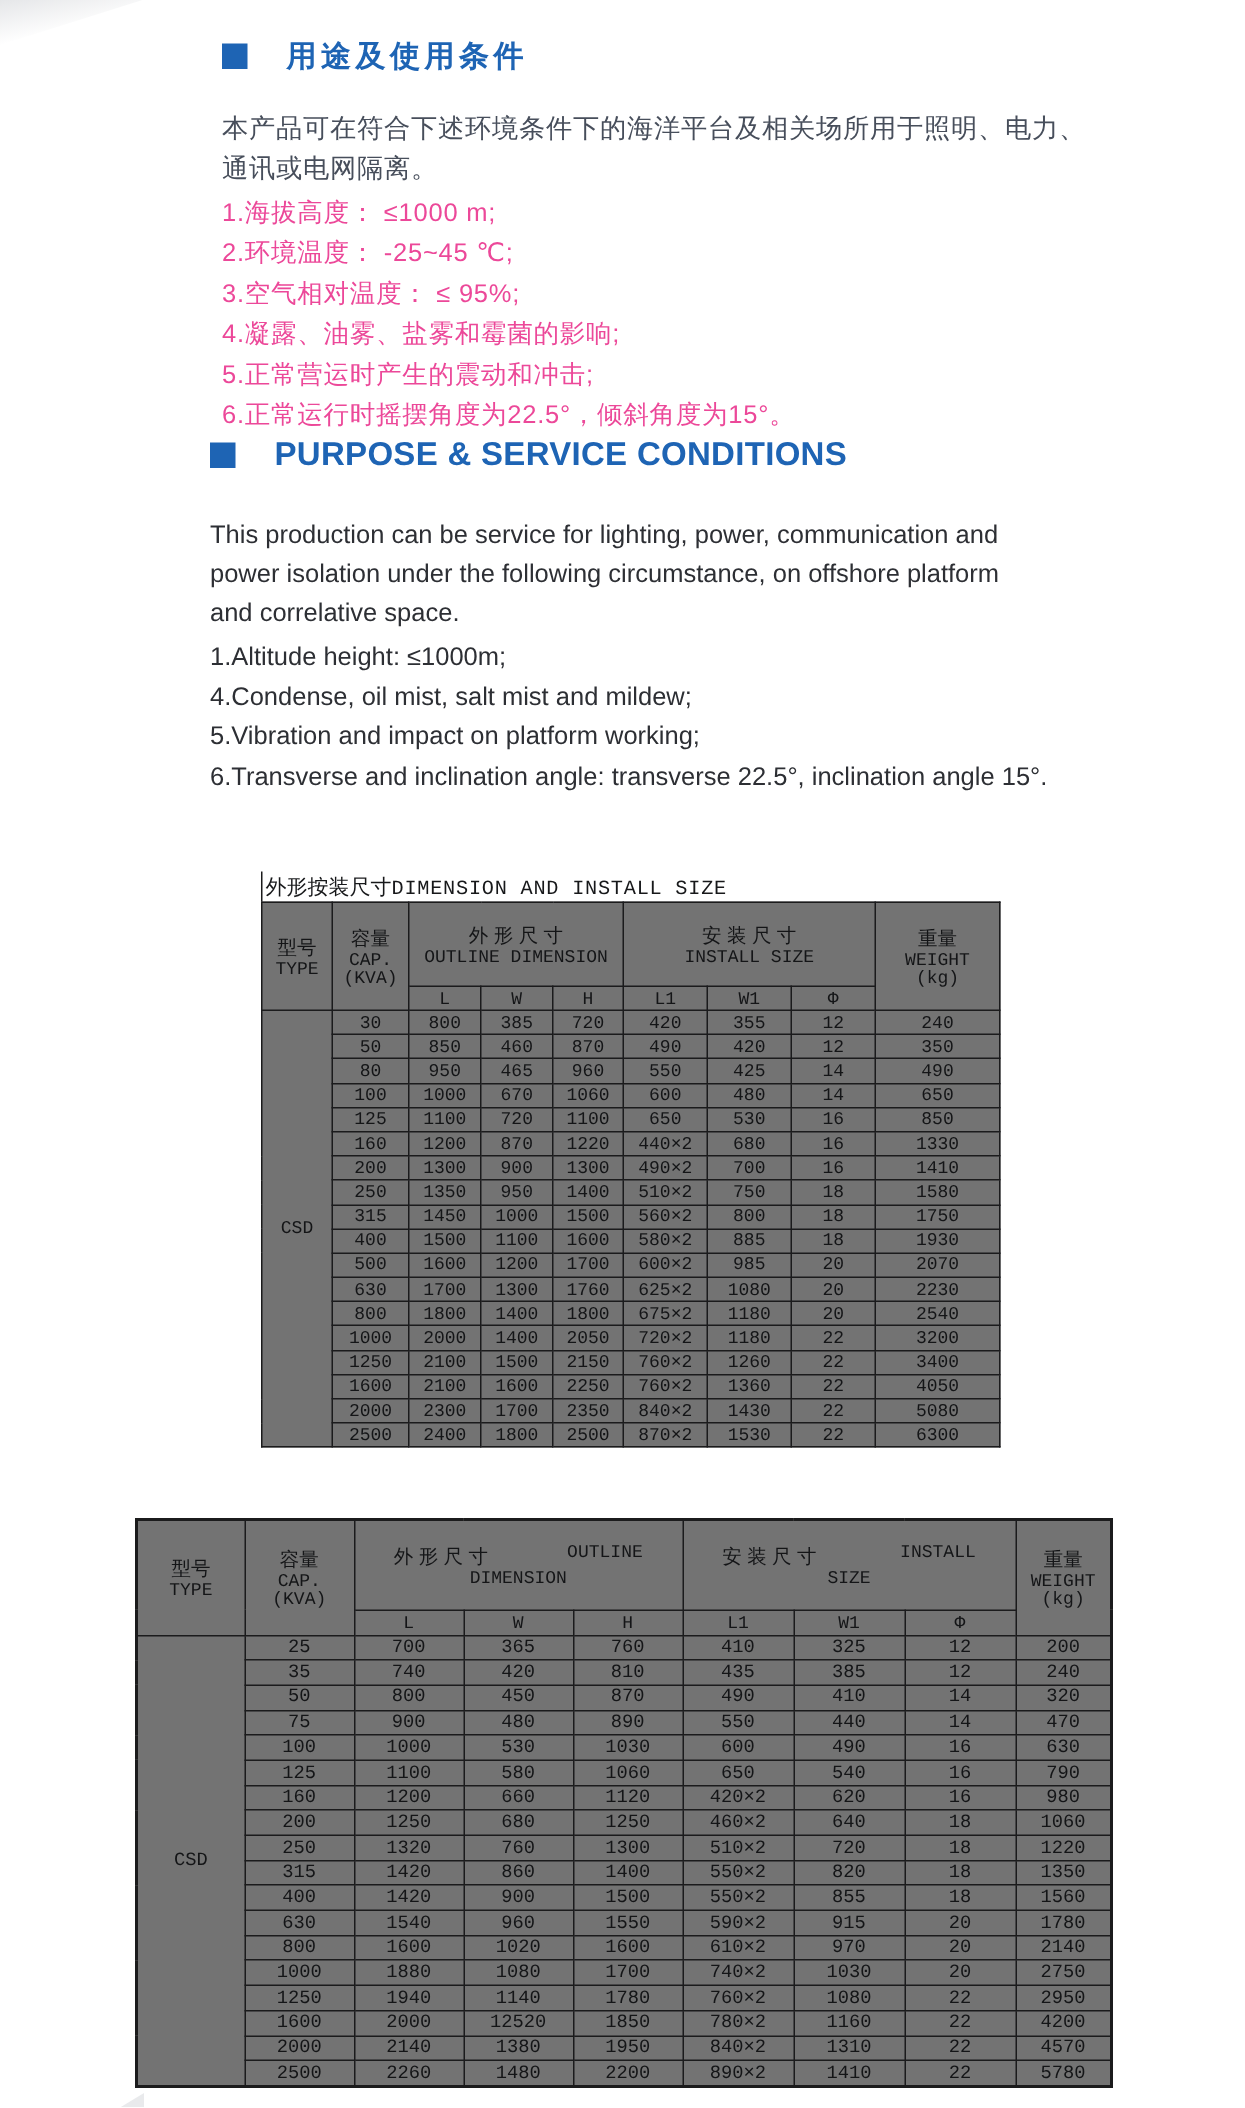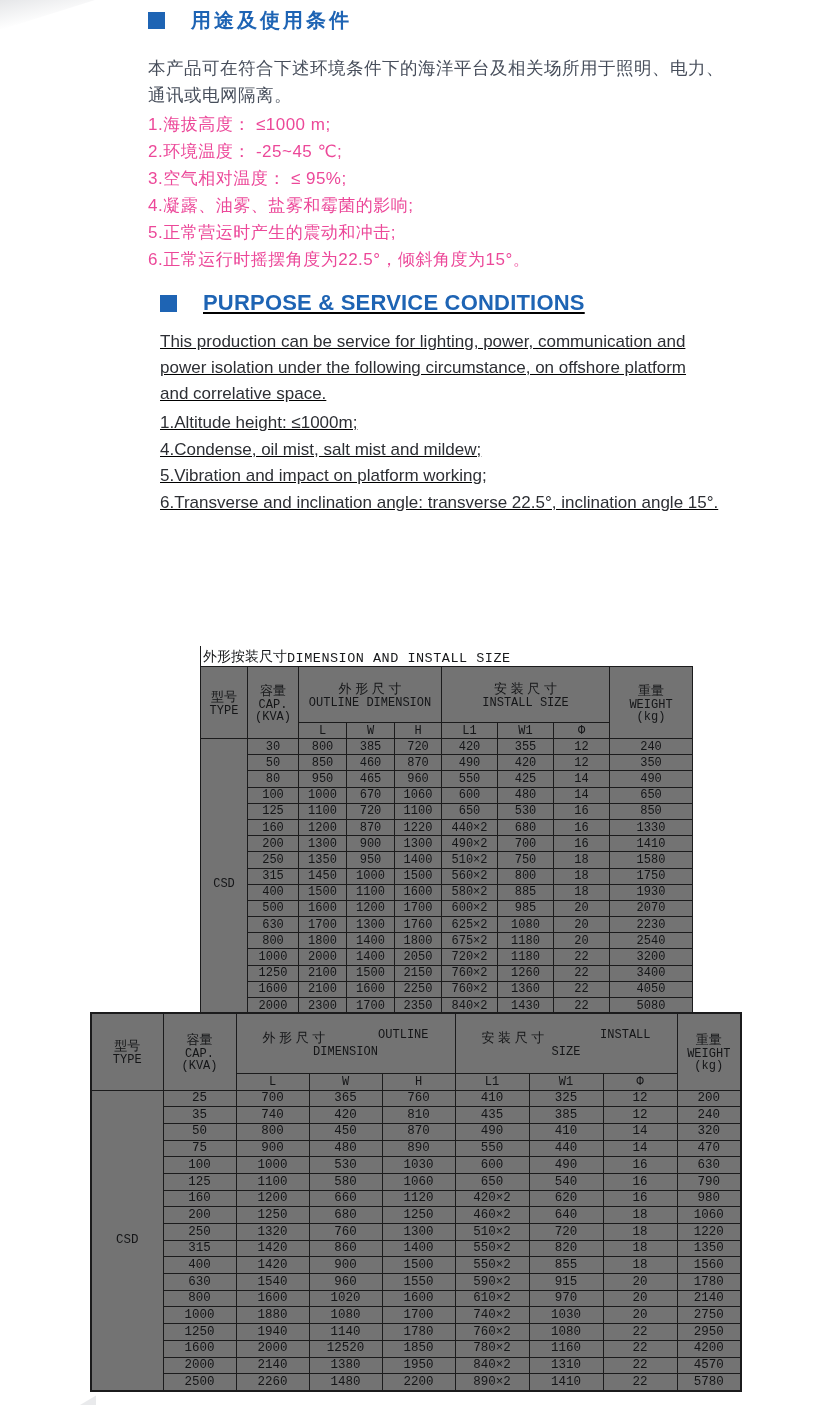--- a/index.html
+++ b/index.html
@@ -8,35 +8,35 @@
     overflow:hidden; font-family:"Liberation Sans","DejaVu Sans",sans-serif;
   }
   
   .scan-edge-tl { position:absolute; top:0; left:0; width:95px; height:30px;
     background:linear-gradient(168deg, rgba(208,210,214,.55), rgba(255,255,255,0) 60%);
     clip-path:polygon(0 0,100% 0,0 100%); }
   .scan-edge-bl { position:absolute; bottom:0; left:80px; width:16px; height:12px;
     background:rgba(206,208,212,.45); clip-path:polygon(0 100%,100% 100%,100% 20%); }
 
   
-  .sec-cn { position:absolute; left:148px; top:7px; width:620px; }
-  .sec-en { position:absolute; left:160px; top:290px; width:640px;text-decoration:underline; }
+  .sec-cn { position:absolute; left:148px; top:24px; width:620px; }
+  .sec-en { position:absolute; left:140px; top:290px; width:640px; }
   .sec-head { display:flex; align-items:center; }
   .bullet { display:inline-block; width:17px; height:17px; background:#1e64b4; flex:0 0 auto; }
   .head-txt { font-weight:bold; color:#1e64b4; }
   .head-cn { font-size:20px; letter-spacing:3px; margin-left:26px; }
   .head-en { font-size:22px; letter-spacing:0.2px; margin-left:26px; }
 
   .cn-para { margin-top:21px; font-size:17.5px; color:#474e5b; line-height:27px; letter-spacing:0.5px; }
   .cn-list { margin-top:2px;  font-size:17px;   color:#ec4899; line-height:27px; letter-spacing:0.5px; }
-  .en-para { margin-top:13px; font-size:17px; color:#2d2f34; line-height:26px; }
+  .en-para { margin-top:28px; font-size:17px; color:#2d2f34; line-height:26px; }
   .en-list { margin-top:3px;  font-size:17px; color:#2d2f34; line-height:26.5px; }
 
   
-  .tblock-1 { position:absolute; left:174px; top:646px; width:492px;margin-left:26px; }
+  .tblock-1 { position:absolute; left:174px; top:581px; width:492px; }
   .tblock-2 { position:absolute; left:90px;  top:1012px; width:650px; }
 
   .t1-title { display:flex; align-items:flex-end; height:20px; color:#17181a;
     border-left:1px solid #1b1b1c; padding-left:2px; white-space:nowrap; }
   .t1-title .t-cjk { font-size:14px; }
   .t1-title .t-mono { font-family:"Liberation Mono","DejaVu Sans Mono",monospace; font-size:13.5px; letter-spacing:0.5px; }
 
   table.dtable { border-collapse:collapse; table-layout:fixed; background:#737373; color:#141517; }
   .t1 { width:492px; border:1px solid #1b1b1c; }
   .t2 { width:650px; border:2px solid #1b1b1c; }

